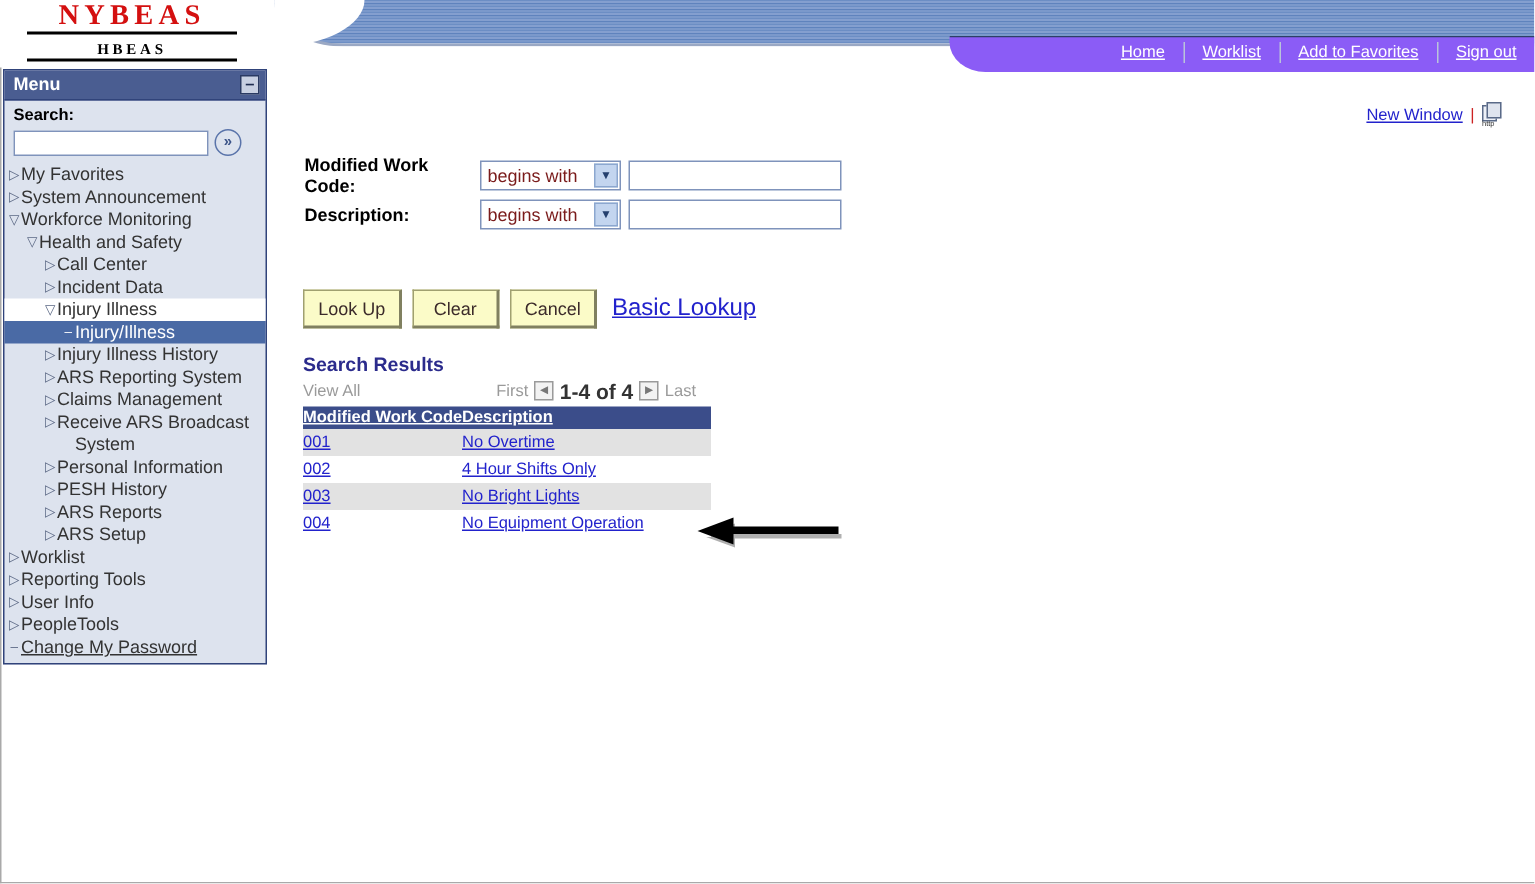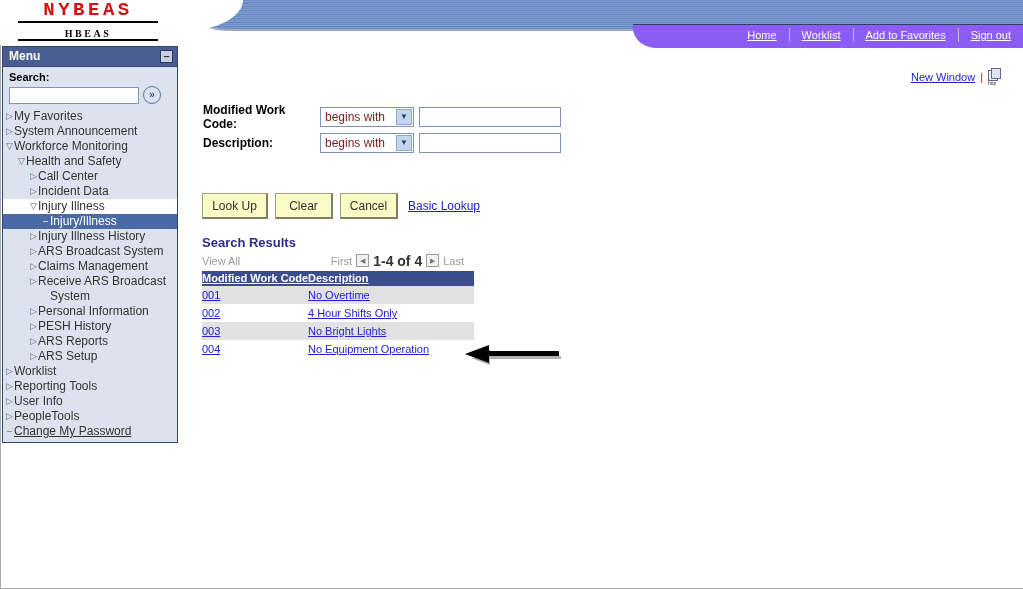--- a/index.html
+++ b/index.html
@@ -25,21 +25,21 @@
     height: 45px;
   }
   #logo-block {
     position: absolute;
     left: 18px; top: 1px;
     width: 140px;
     text-align: center;
     line-height: 1;
   }
   #logo-main {
-    font-family: Liberation Mono, monospace;
+    font-family: Liberation Serif, serif;
     font-size: 19px;
     font-weight: bold;
     color: #d41010;
     letter-spacing: 3.5px;
     padding-bottom: 1px;
     border-bottom: 2px solid #000;
     display: block;
   }
   #logo-sub {
     font-family: "Liberation Serif", serif;
@@ -342,21 +342,21 @@
     height: 26px;
     line-height: 16px;
   }
   #btn-lookup { width: 66px; }
   #btn-clear  { width: 58px; margin-left: 7px; }
   #btn-cancel { width: 58px; margin-left: 7px; }
   #basic-lookup-link {
     margin-left: 10px;
     color: #2222cc;
     text-decoration: underline;
-    font-size: 12px;
+    font-size: 16px;
   }
 
   #results-area {
     position: absolute;
     left: 202px; top: 235px;
     width: 262px;
   }
   #results-title {
     color: #2b2b8c;
     font-size: 13px;
@@ -553,21 +553,21 @@
       <div class="tree-item lvl3 selected">
         <span class="tree-bullet">–</span>
         <span class="tree-label">Injury/Illness</span>
       </div>
       <div class="tree-item lvl2">
         <span class="tree-bullet">▷</span>
         <span class="tree-label">Injury Illness History</span>
       </div>
       <div class="tree-item lvl2">
         <span class="tree-bullet">▷</span>
-        <span class="tree-label">ARS Broadcast System</span>
+        <span class="tree-label">ARS Reporting System</span>
       </div>
       <div class="tree-item lvl2">
         <span class="tree-bullet">▷</span>
         <span class="tree-label">Claims Management</span>
       </div>
       <div class="tree-item lvl2">
         <span class="tree-bullet">▷</span>
         <span class="tree-label">Receive ARS Broadcast</span>
       </div>
       <div class="tree-wrap-line">System</div>

